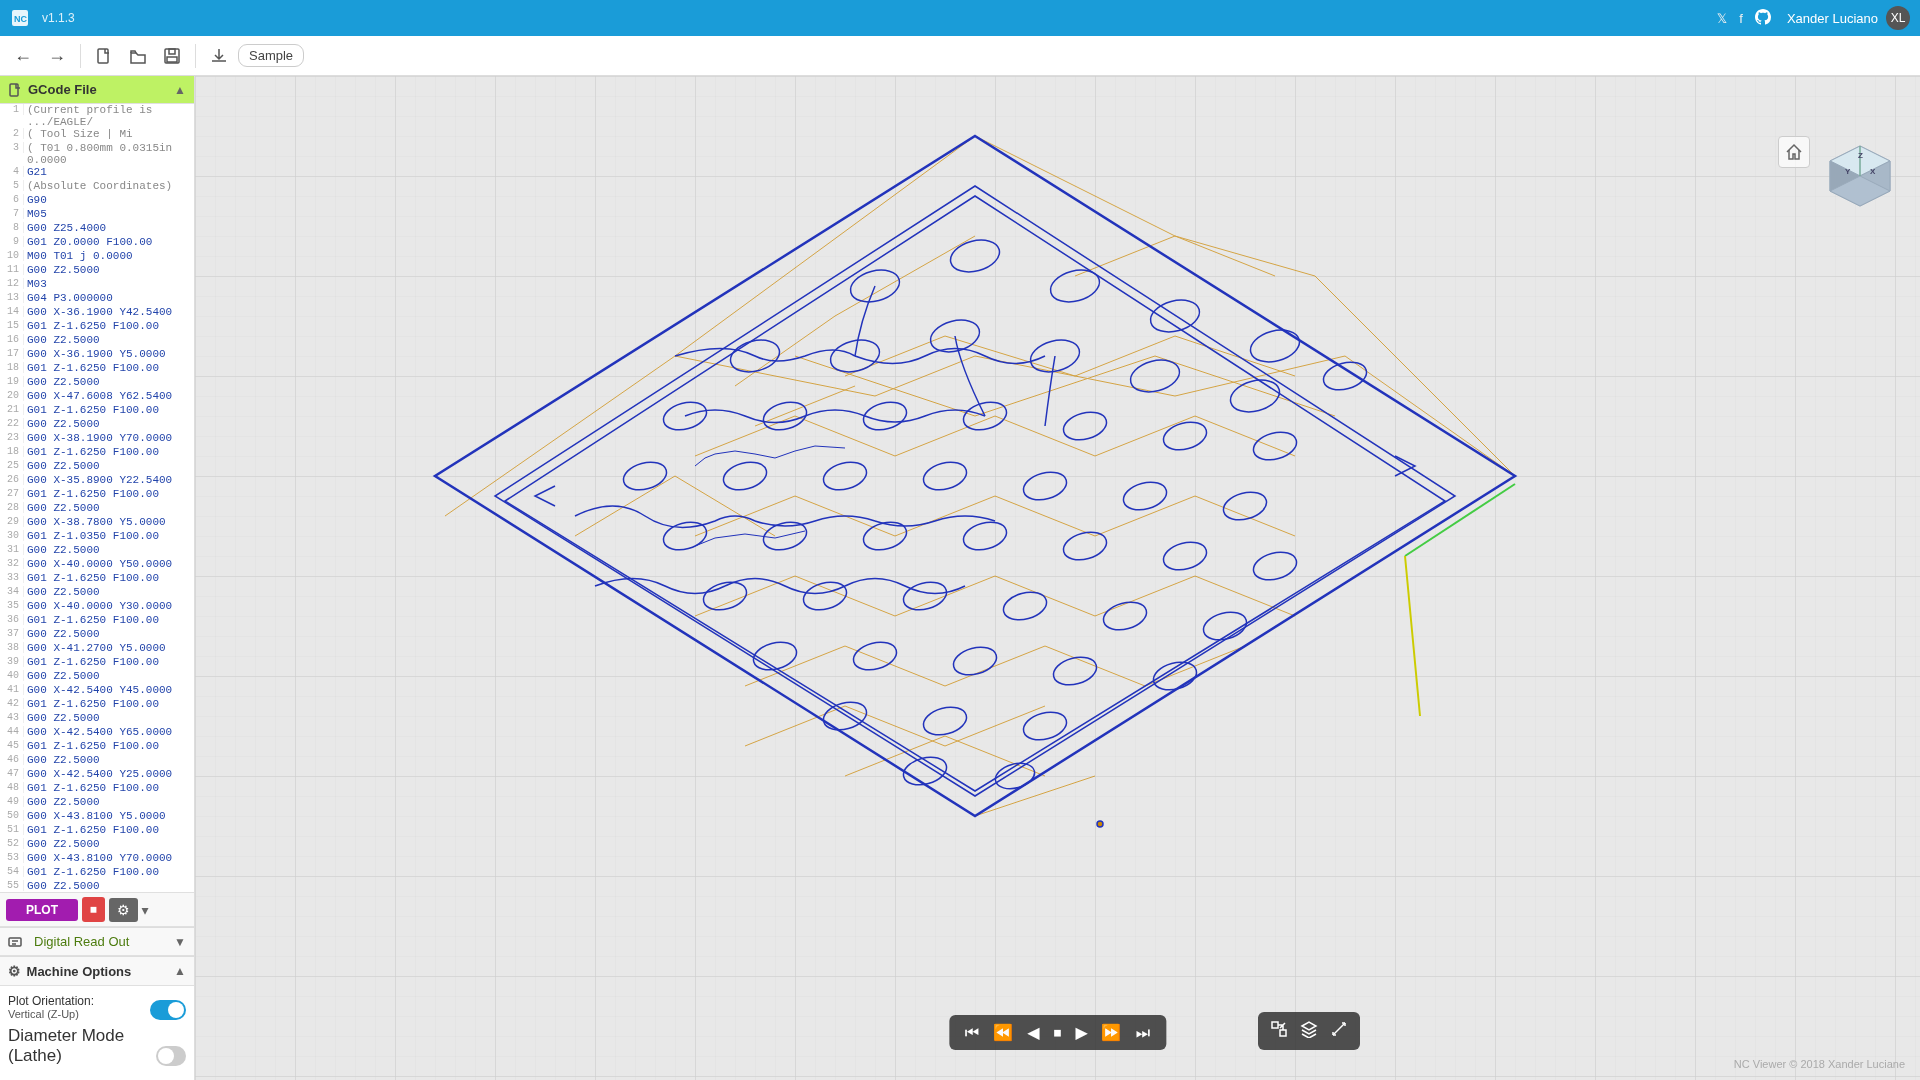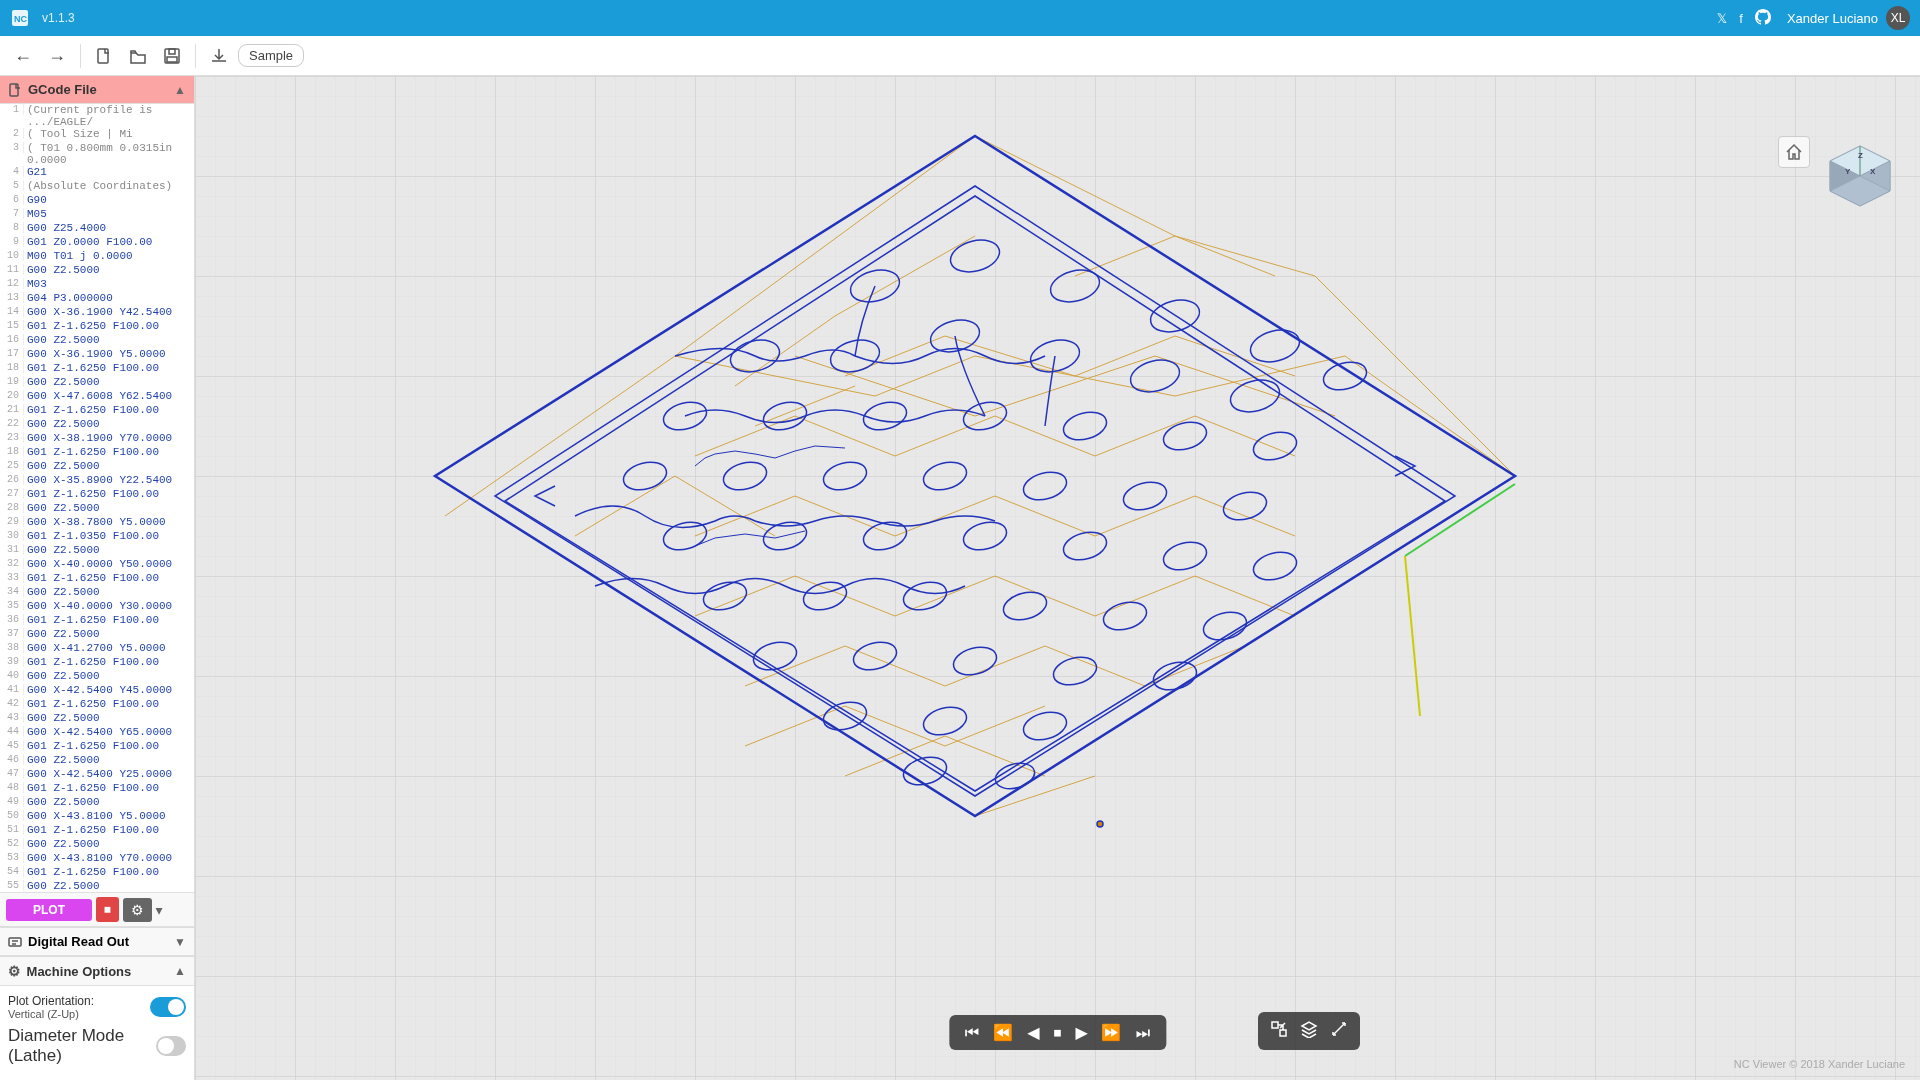--- a/index.html
+++ b/index.html
@@ -67,21 +67,21 @@
       flex-direction: column;
       overflow: hidden;
     }
 
     
     #gcode-header {
       display: flex;
       align-items: center;
       justify-content: space-between;
       padding: 6px 8px;
-      background: #fca5a5;
+      background: #bef264;
       border-bottom: 1px solid #e0e0e0;
       cursor: pointer;
     }
     #gcode-header .section-title {
       display: flex;
       align-items: center;
       gap: 6px;
       font-size: 13px;
       font-weight: 600;
       color: #333;
@@ -117,25 +117,25 @@
     #plot-controls {
       padding: 4px 6px;
       display: flex;
       align-items: center;
       gap: 4px;
       background: #f8f8f8;
       border-top: 1px solid #e0e0e0;
       border-bottom: 1px solid #e0e0e0;
     }
     .plot-btn {
-      background: #d946ef;
+      background: #a21caf;
       color: white;
       border: none;
       border-radius: 3px;
-      padding: 4px 27px;
+      padding: 4px 20px;
       font-size: 12px;
       font-weight: bold;
       cursor: pointer;
     }
     .stop-btn {
       background: #e04444;
       color: white;
       border: none;
       border-radius: 3px;
       padding: 4px 8px;
@@ -168,24 +168,24 @@
       align-items: center;
       justify-content: space-between;
       padding: 6px 8px;
       background: #f8f8f8;
       border-bottom: 1px solid #e0e0e0;
       cursor: pointer;
     }
     #dro-header .section-title {
       display: flex;
       align-items: center;
-      gap: 6px;
+      gap: 12px;
       font-size: 13px;
-      font-weight: 700;
-      color: #000000;
+      font-weight: 400;
+      color: #4d7c0f;
     }
 
     
     #machine-options-section {
       border-top: 1px solid #ddd;
     }
     #mo-header {
       display: flex;
       align-items: center;
       justify-content: space-between;
@@ -200,21 +200,21 @@
       gap: 6px;
       font-size: 13px;
       font-weight: 600;
       color: #333;
     }
     #mo-content {
       padding: 8px;
     }
     .option-row {
       display: flex;
-      align-items: center;
+      align-items: flex-end;
       justify-content: space-between;
       margin-bottom: 6px;
     }
     .toggle {
       width: 36px;
       height: 20px;
       border-radius: 10px;
       position: relative;
       cursor: pointer;
     }

